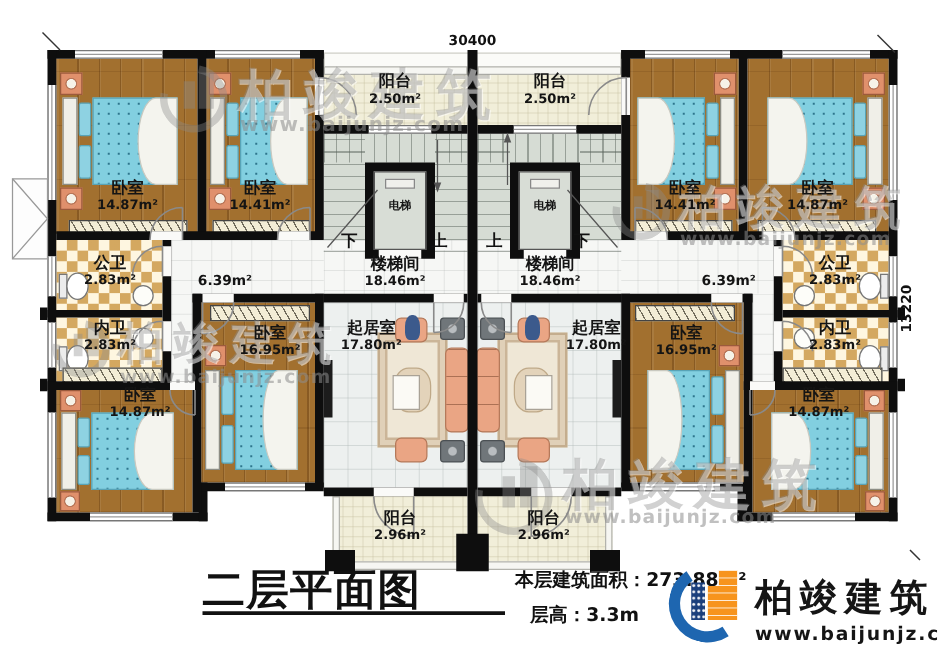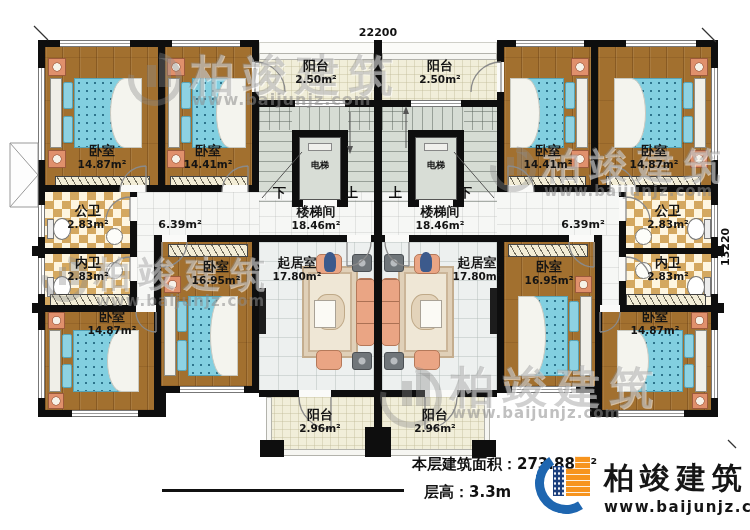--- a/index.html
+++ b/index.html
@@ -558,23 +558,24 @@
 
   <div class="rlabel" style="left:285px;top:407px;width:70px;">
     <div class="nm">阳台</div>
       <div class="ar">2.96m²</div>
     </div>
   <div class="rlabel" style="left:400px;top:407px;width:70px;">
     <div class="nm">阳台</div>
       <div class="ar">2.96m²</div>
     </div>
 
-  <div class="dim" style="left:350px;top:26px;width:56px;text-align:center;">22200</div>
+  <div class="dim" style="left:350px;top:26px;width:56px;text-align:center;">30400</div>
   <div class="dim" style="left:719px;top:214px;height:52px;writing-mode:vertical-rl;transform:rotate(180deg);">13220</div>
 
+  <div class="title-cn" style="left:162px;top:449px;">二层平面图</div>
   <div class="title-rule" style="left:162px;top:489px;width:242px;height:3px;"></div>
   <div class="info" style="left:412px;top:455px;">
     <span>本层建筑面积：</span><span>273.88m²</span></div>
   <div class="info" style="left:424px;top:483px;">
     <span>层高：</span><span>3.3m</span></div>
 
   <div class="bglyph" style="left:533px;top:450px;width:66px;height:66px;">
     <div class="c"></div>
       <div class="b1"></div>
       <div class="b2"></div>

